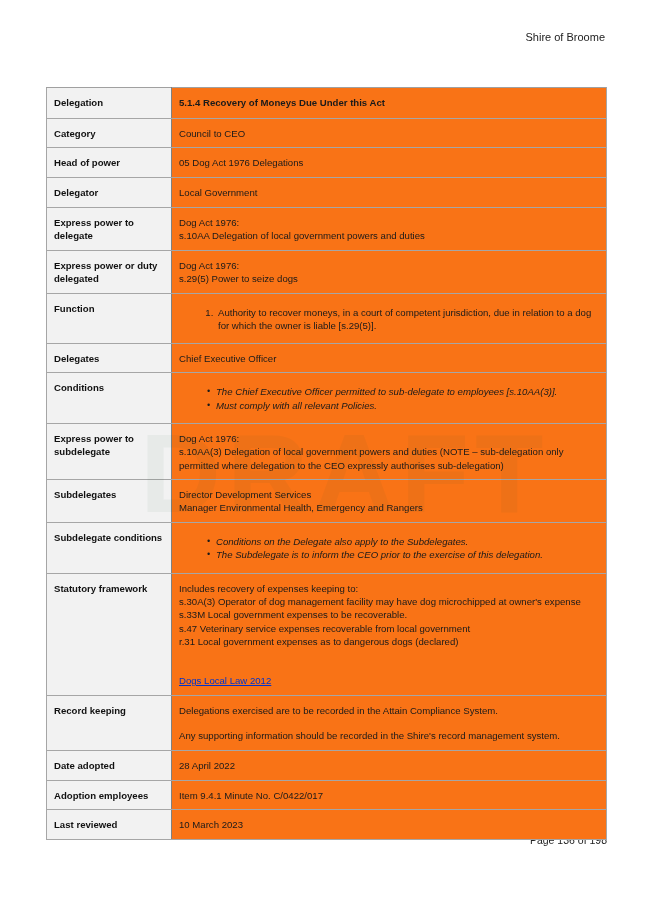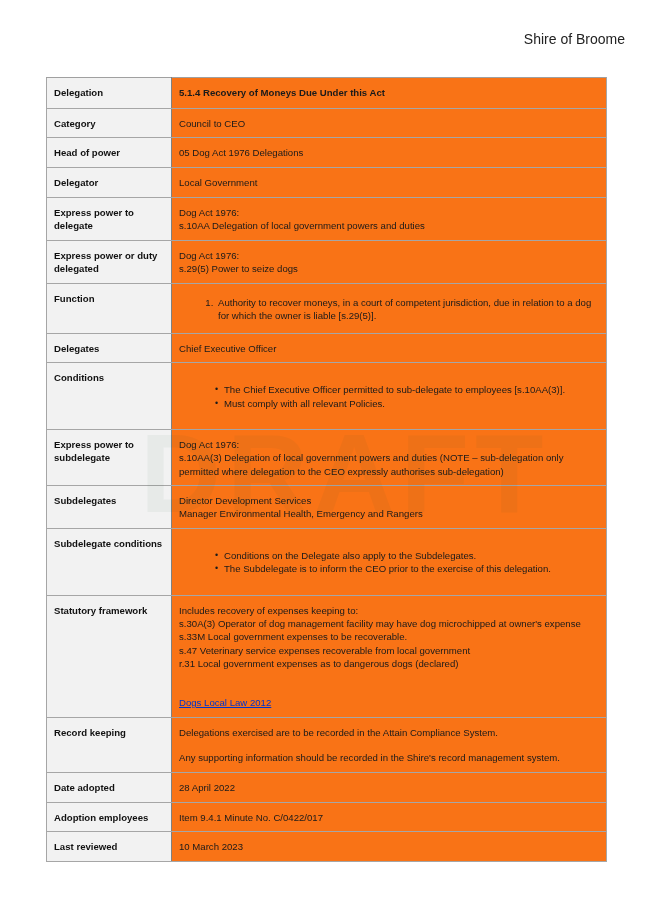--- a/index.html
+++ b/index.html
@@ -2,57 +2,57 @@
 <html><head>
 <meta charset="utf-8">
 <style>
   html, body { margin: 0; padding: 0; background: #ffffff; }
   body {
     width: 653px; height: 924px; position: relative; overflow: hidden;
     font-family: "Liberation Sans", "DejaVu Sans", sans-serif;
     color: #1a1a1a;
   }
   .header {
-    position: absolute; top: 31px; right: 28px;
-    font-size: 14px; color: #222;
+    position: absolute; top: 31px; right: 48px;
+    font-size: 11px; color: #222;
   }
   .footer {
     position: absolute; top: 834px; right: 46px;
     font-size: 10.5px; color: #222;
   }
   .watermark {
     position: absolute; left: 140px; top: 418px;
     font-family: "Liberation Sans", sans-serif;
     font-weight: bold; font-size: 112px; letter-spacing: 6px;
     color: #14532d; opacity: 0.045; line-height: 1; pointer-events: none;
     z-index: 2;
   }
   table.deleg {
-    position: absolute; left: 46px; top: 77px;
+    position: absolute; left: 46px; top: 87px;
     width: 561px; border-collapse: collapse;
     font-size: 9.6px; line-height: 13.3px;
     z-index: 1;
   }
   table.deleg td {
     border: 1px solid #a6a6a6;
     border-top: 1.6px solid #a0a0a0;
     vertical-align: top;
     padding: 8px 7px 7px 7px;
     box-sizing: border-box;
   }
   table.deleg td.label {
     width: 125px; background: #f2f2f2; font-weight: bold; color: #111;
     border-right: 1.6px solid #808080;
   }
   table.deleg td.val { background: #f97316; }
   .bold { font-weight: bold; }
   .it { }
   ol.fn { margin: 4px; padding-left: 33px; }
   ol.fn li { padding-left: 2px; }
-  ul.bul { margin: 12px; padding-left: 33px; list-style: none; }
+  ul.bul { margin: 4px; padding-left: 33px; list-style: none; font-style: italic; }
   ul.bul li { position: relative; }
   ul.bul li::before {
     content: "\2022"; position: absolute; left: -9px; top: 0; font-size: 9px;
   }
   a.lnk { color: #0033cc; text-decoration: underline; }
   .gap { height: 26px; }
   .para-gap { height: 12px; }
 </style>
 </head>
 <body>

